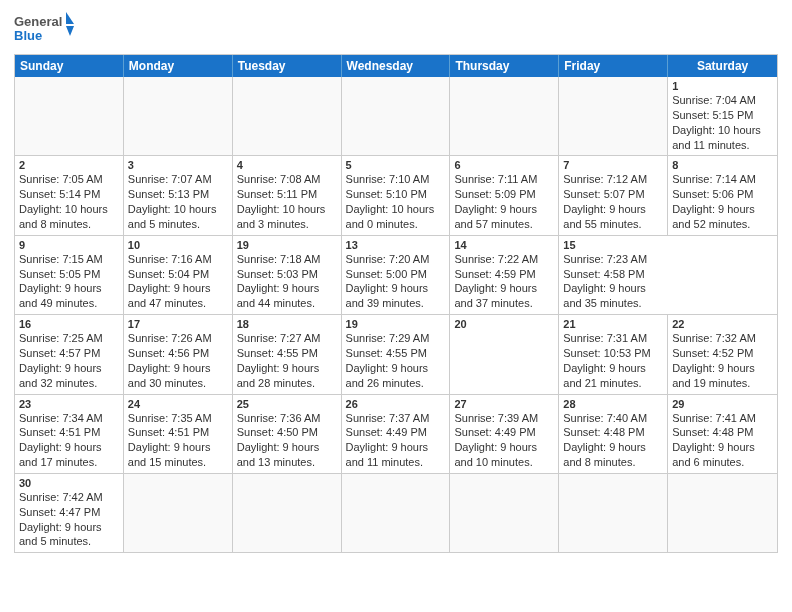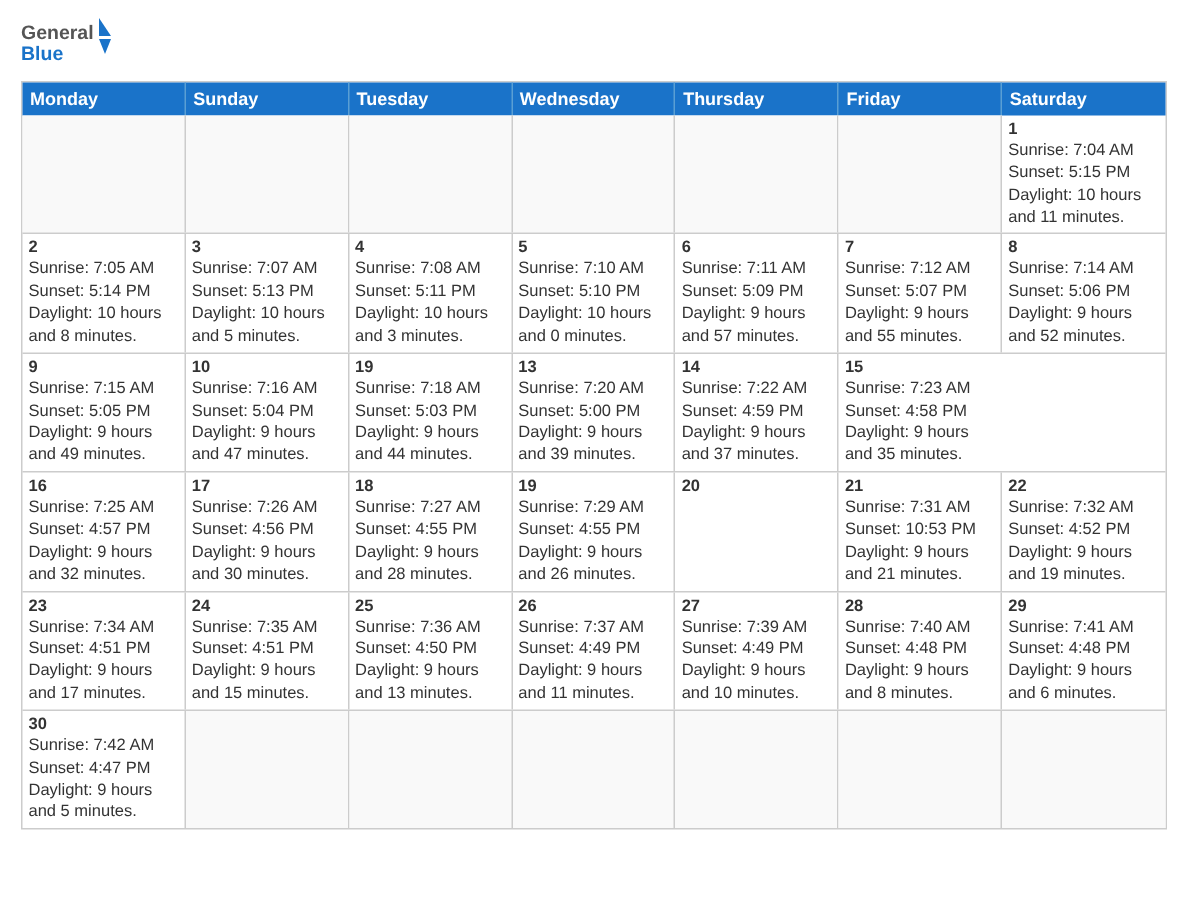--- a/index.html
+++ b/index.html
@@ -52,21 +52,21 @@
       background: #1a73c9;
     }
     .cal-header-cell {
       color: #fff;
       font-size: 12px;
       font-weight: bold;
       padding: 4px 5px;
       border-right: 1px solid #5a9fd4;
       text-align: left;
     }
-    .cal-header-cell:last-child { border-right: none; }
+    .cal-header-cell:last-child { border-right: none; text-align: center; }
     .cal-body {
       flex: 1;
       display: flex;
       flex-direction: column;
     }
     .cal-row {
       display: grid;
       grid-template-columns: repeat(7, 1fr);
       flex: 1;
       border-top: 1px solid #ccc;
@@ -108,22 +108,22 @@
   </svg>
 </div>
     <div class="title-block">
       <div class="cal-title"></div>
       <div class="cal-subtitle"></div>
     </div>
   </div>
 
   <div class="calendar">
     <div class="cal-header-row">
-    <div class="cal-header-cell">Monday</div>
-        <div class="cal-header-cell">Sunday</div>
+    <div class="cal-header-cell">Sunday</div>
+        <div class="cal-header-cell">Monday</div>
         <div class="cal-header-cell">Tuesday</div>
         <div class="cal-header-cell">Wednesday</div>
         <div class="cal-header-cell">Thursday</div>
         <div class="cal-header-cell">Friday</div>
         <div class="cal-header-cell">Saturday</div>
       </div>
     <div class="cal-body">
     <div class="cal-row">
           <div class="cal-cell empty"></div>
           <div class="cal-cell empty"></div>

